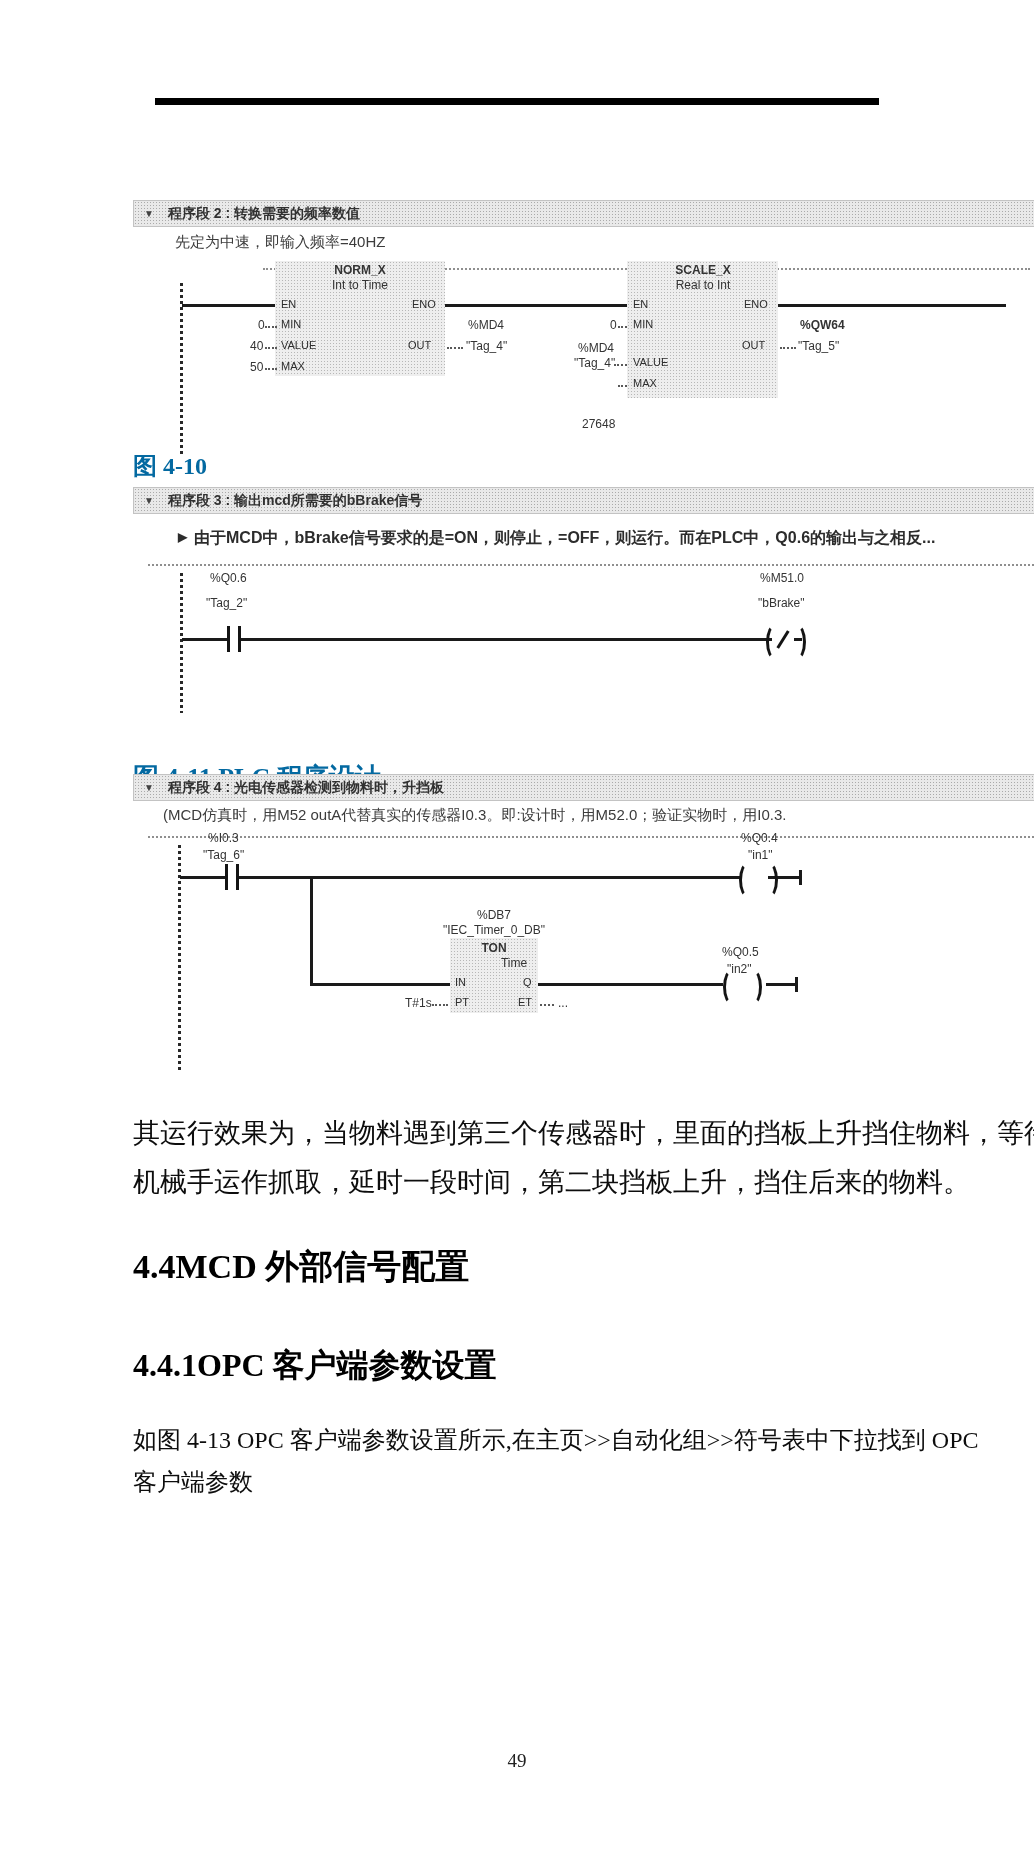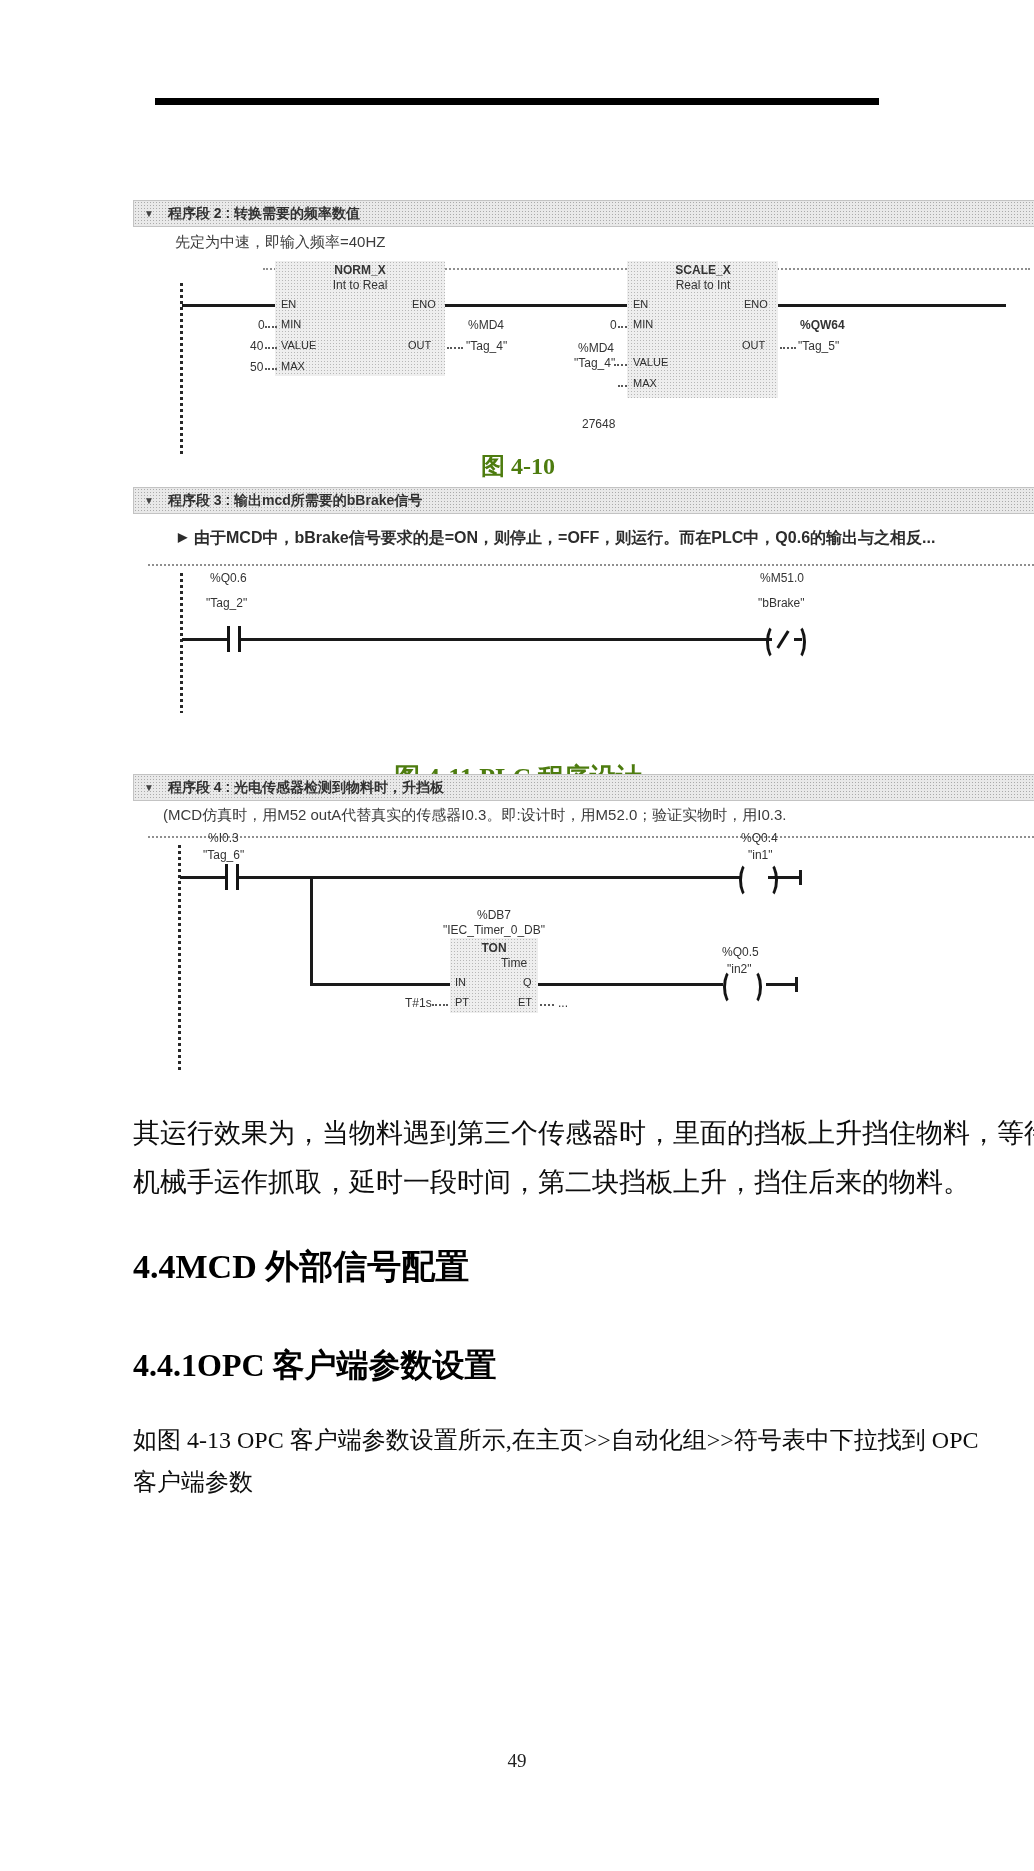--- a/index.html
+++ b/index.html
@@ -24,21 +24,21 @@
        background-image:radial-gradient(#b6b6b6 0.8px,transparent 0.9px);background-size:3px 3px;}
   .lbl{position:absolute;font-family:"Liberation Sans",sans-serif;font-size:12px;color:#353535;white-space:nowrap;}
   .lblc{transform:translateX(-50%);}
   .pinL{position:absolute;font-family:"Liberation Sans",sans-serif;font-size:11px;color:#2f2f2f;white-space:nowrap;}
   .dash{position:absolute;border-top:2px dotted #5a5a5a;height:0;}
   .cbar{position:absolute;width:3px;height:26px;background:#161616;}
   .mask{position:absolute;background:#fff;}
   .arcL{position:absolute;width:12px;height:30px;border:3px solid transparent;border-left:3px solid #161616;border-radius:50%;}
   .arcR{position:absolute;width:12px;height:30px;border:3px solid transparent;border-right:3px solid #161616;border-radius:50%;}
   .slash{position:absolute;width:20px;height:3px;background:#161616;transform:rotate(-58deg);}
-  .cap{position:absolute;left:133px;width:770px;text-align:center;font-weight:bold;color:#4d7c0f;}
+  .cap{position:absolute;left:133px;width:770px;font-weight:bold;color:#0369a1;}
   .body-line{position:absolute;left:133px;font-size:27px;color:#0d0d0d;white-space:nowrap;}
   .h1{position:absolute;left:133px;font-size:34px;font-weight:bold;color:#000;white-space:nowrap;}
   .p2{position:absolute;left:133px;font-size:24px;color:#0d0d0d;white-space:nowrap;}
   .pagenum{position:absolute;left:0;top:1750px;width:1034px;text-align:center;font-size:19px;color:#222;}
 </style>
 </head>
 <body>
 
 <div class="page">
 
@@ -53,21 +53,21 @@
     <div class="dotline" style="left:263px;top:268px;width:52px;"></div>
     <div class="dotline" style="left:330px;top:268px;width:700px;"></div>
 
     <div class="rail" style="left:180px;top:283px;height:172px;"></div>
     <div class="hl" style="left:182px;top:304px;width:93px;"></div>
     <div class="hl" style="left:445px;top:304px;width:182px;"></div>
     <div class="hl" style="left:778px;top:304px;width:228px;"></div>
 
     <div class="blk" style="left:275px;top:261px;width:170px;height:115px;"></div>
     <div class="lbl lblc" style="left:360px;top:263px;font-weight:bold;">NORM_X</div>
-    <div class="lbl lblc" style="left:360px;top:278px;">Int to Real</div>
+    <div class="lbl lblc" style="left:360px;top:278px;">Int to Time</div>
     <div class="pinL" style="left:281px;top:298px;">EN</div>
     <div class="pinL" style="left:412px;top:298px;">ENO</div>
     <div class="lbl" style="left:258px;top:318px;">0</div>
     <div class="dash" style="left:265px;top:326px;width:12px;"></div>
     <div class="pinL" style="left:281px;top:318px;">MIN</div>
     <div class="lbl" style="left:250px;top:339px;">40</div>
     <div class="dash" style="left:265px;top:347px;width:12px;"></div>
     <div class="pinL" style="left:281px;top:339px;">VALUE</div>
     <div class="lbl" style="left:250px;top:360px;">50</div>
     <div class="dash" style="left:265px;top:368px;width:12px;"></div>

